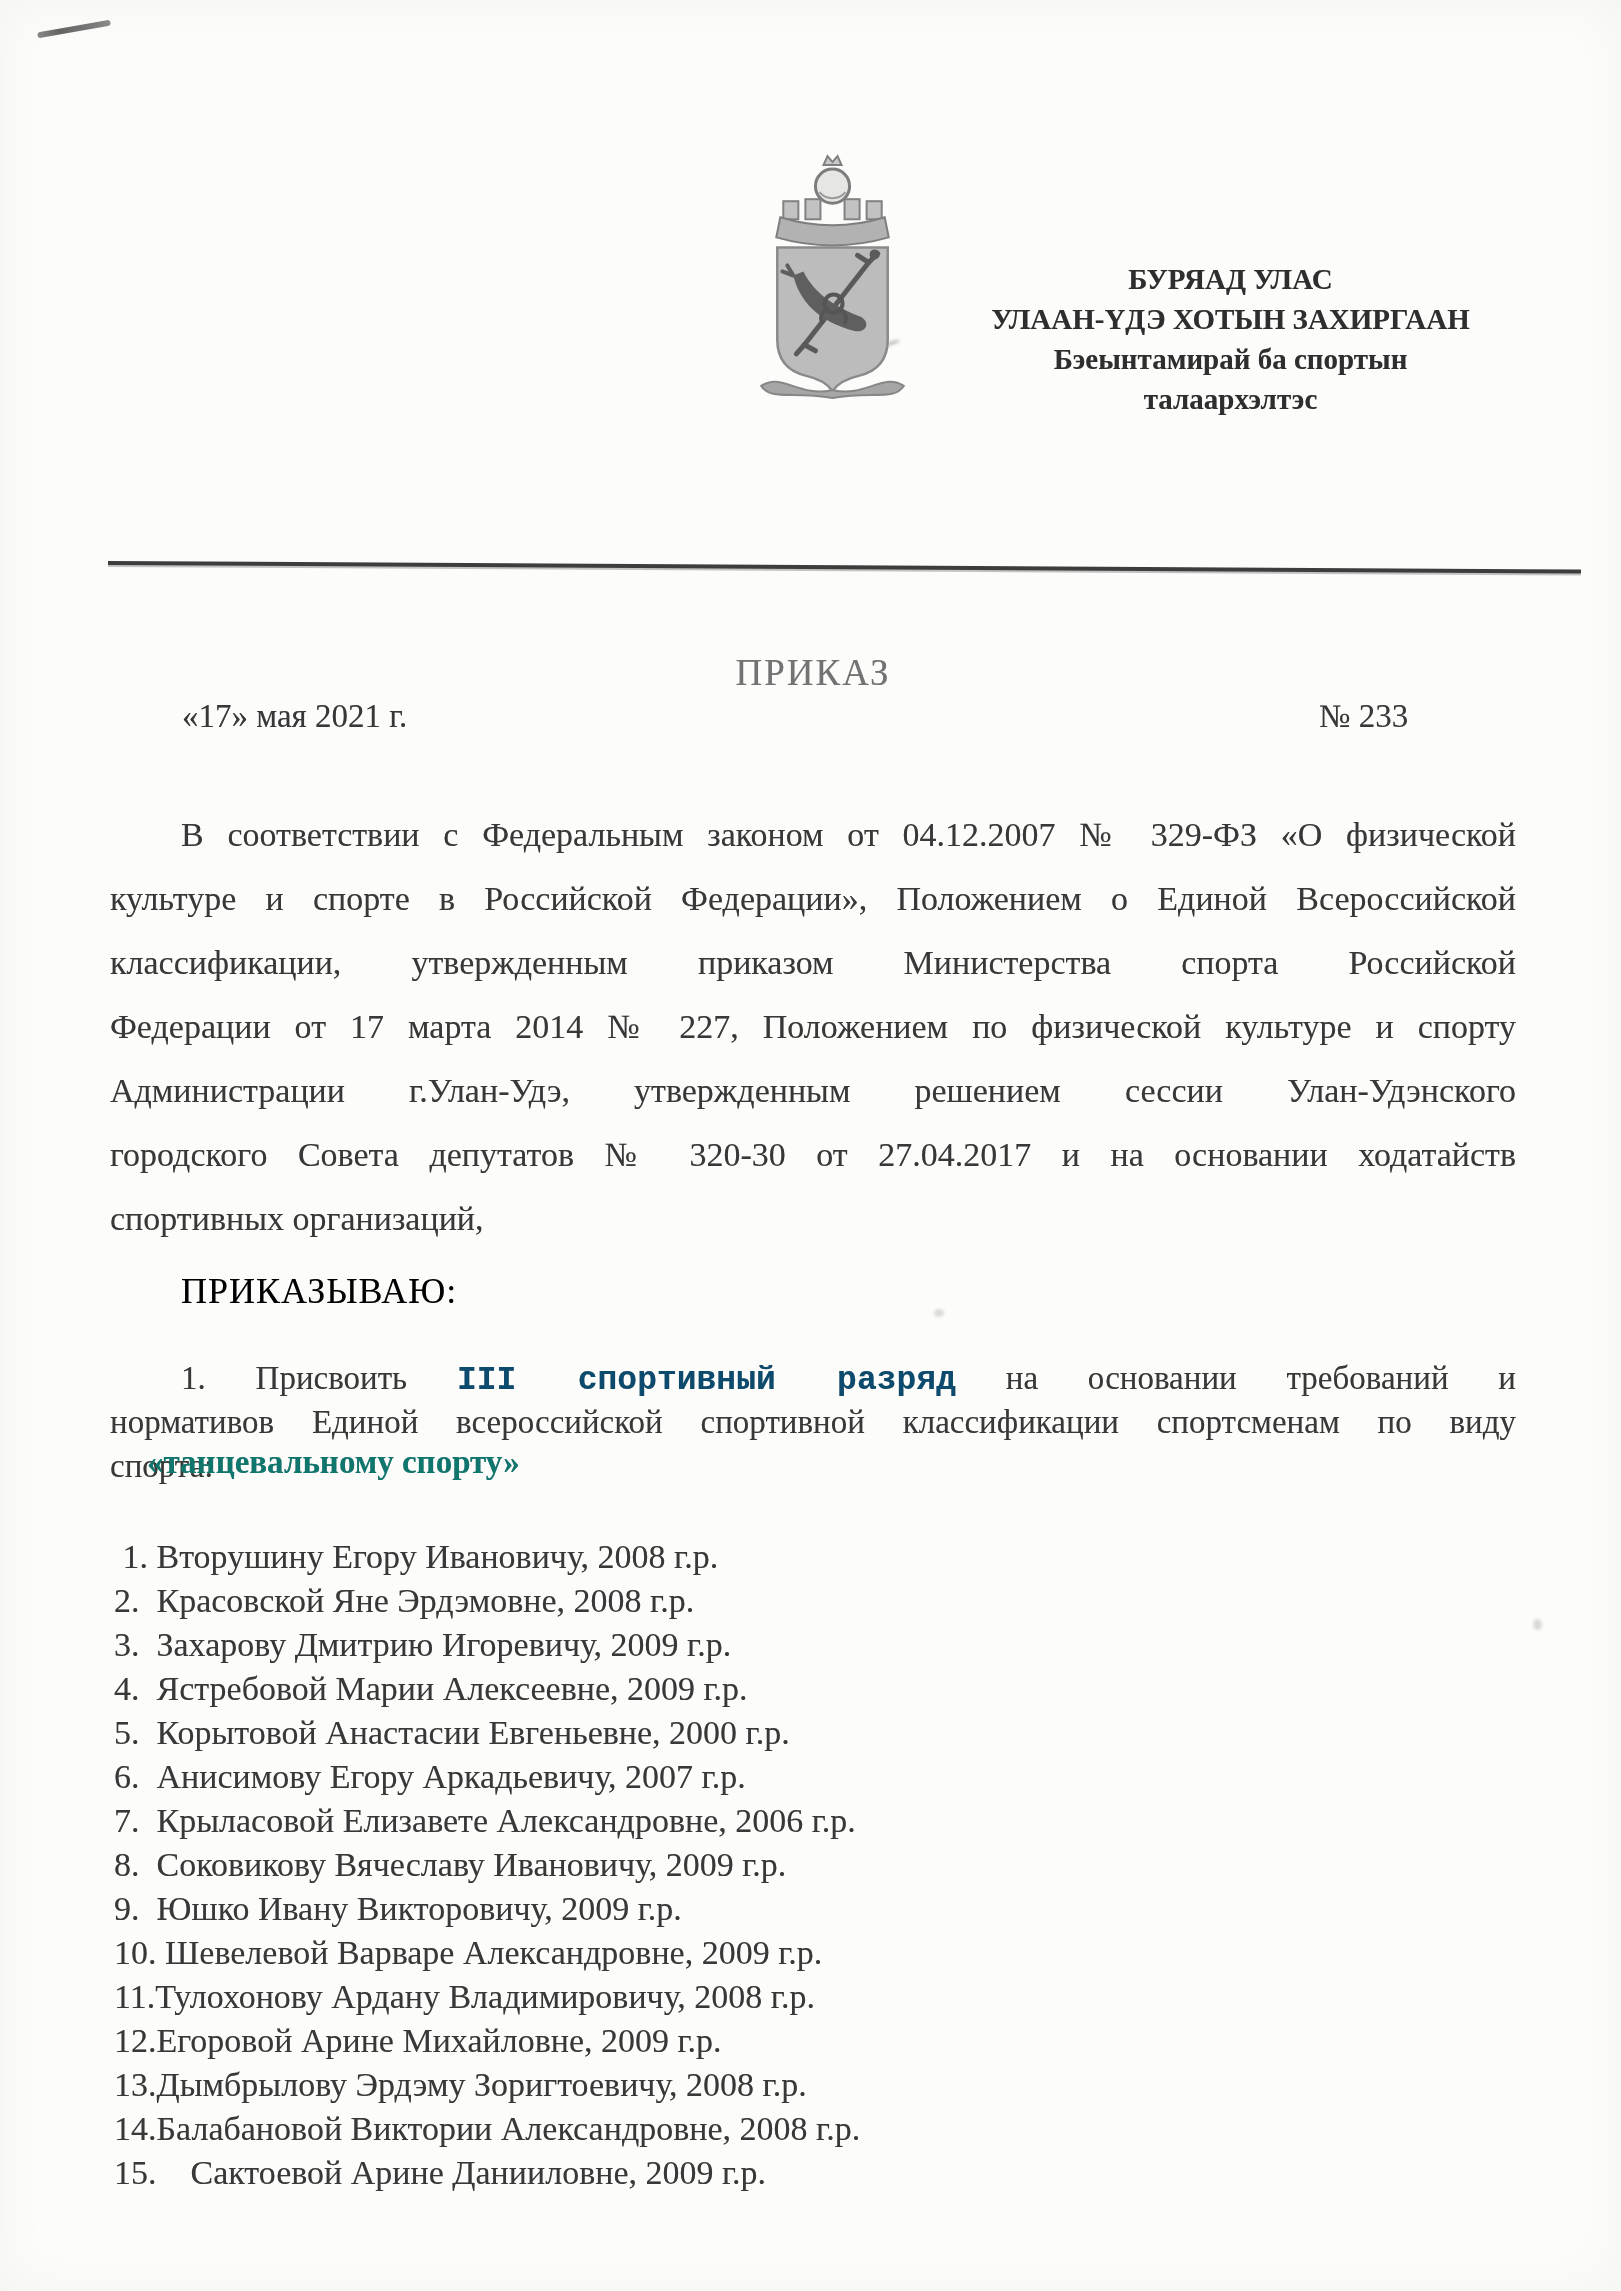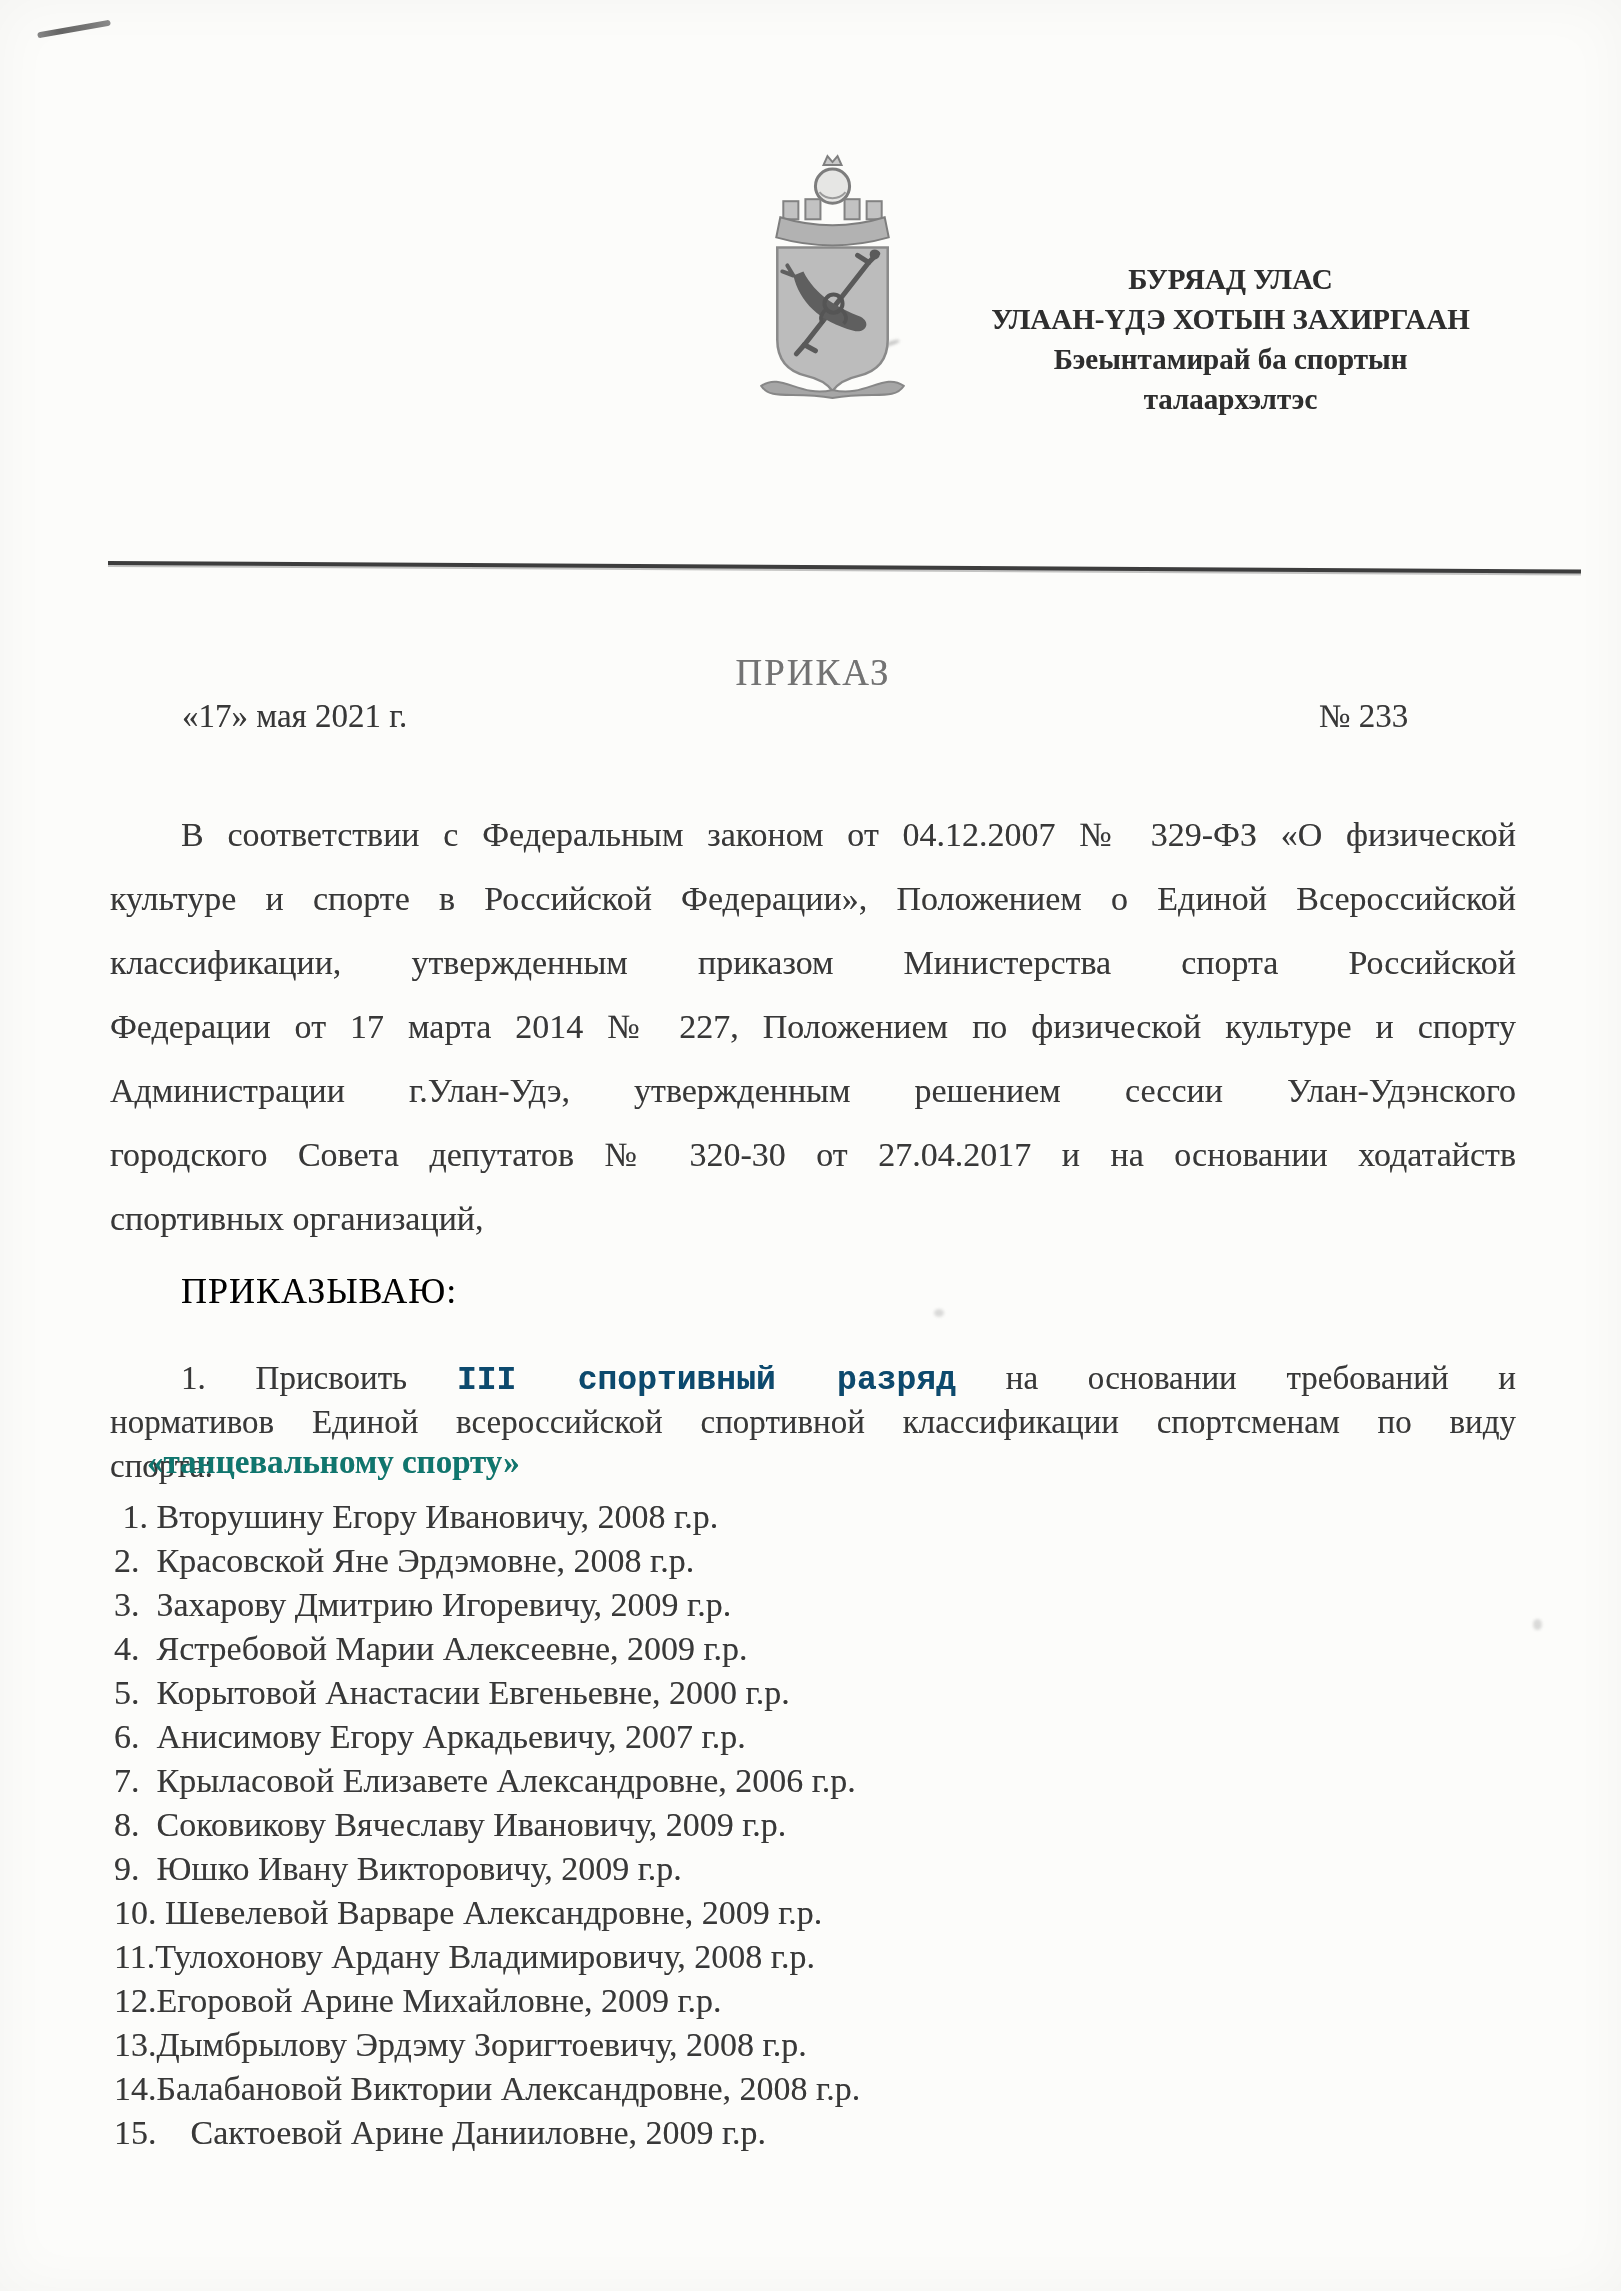--- a/index.html
+++ b/index.html
@@ -60,21 +60,21 @@
 
   .item1{position:absolute;left:110px;top:1358px;width:1406px;font-size:33px;color:#3c3c3c;}
   .item1 .jline{height:44px;line-height:41px;}
   .item1 .plainline{height:44px;line-height:41px;}
   .item1 .num{padding-left:71px;}
   .item1 b{color:#0c4a6e;font-family:Liberation Mono, monospace;}
 
   .sport{position:absolute;left:110px;top:1444px;width:1406px;
          font-size:33px;font-weight:bold;color:#0f766e;padding-left:37px;box-sizing:border-box;}
 
-  .athletes{position:absolute;left:114px;top:1495px;width:1406px;font-size:34px;color:#3c3c3c;}
+  .athletes{position:absolute;left:114px;top:1535px;width:1406px;font-size:34px;color:#3c3c3c;}
   .athlete{height:44px;line-height:44px;white-space:pre-wrap;}
 </style>
 </head>
 <body>
 
 <div class="sheet">
 
   <div class="artifact-dash"></div>
   <div class="smudge s1"></div>
   <div class="smudge s2"></div>

